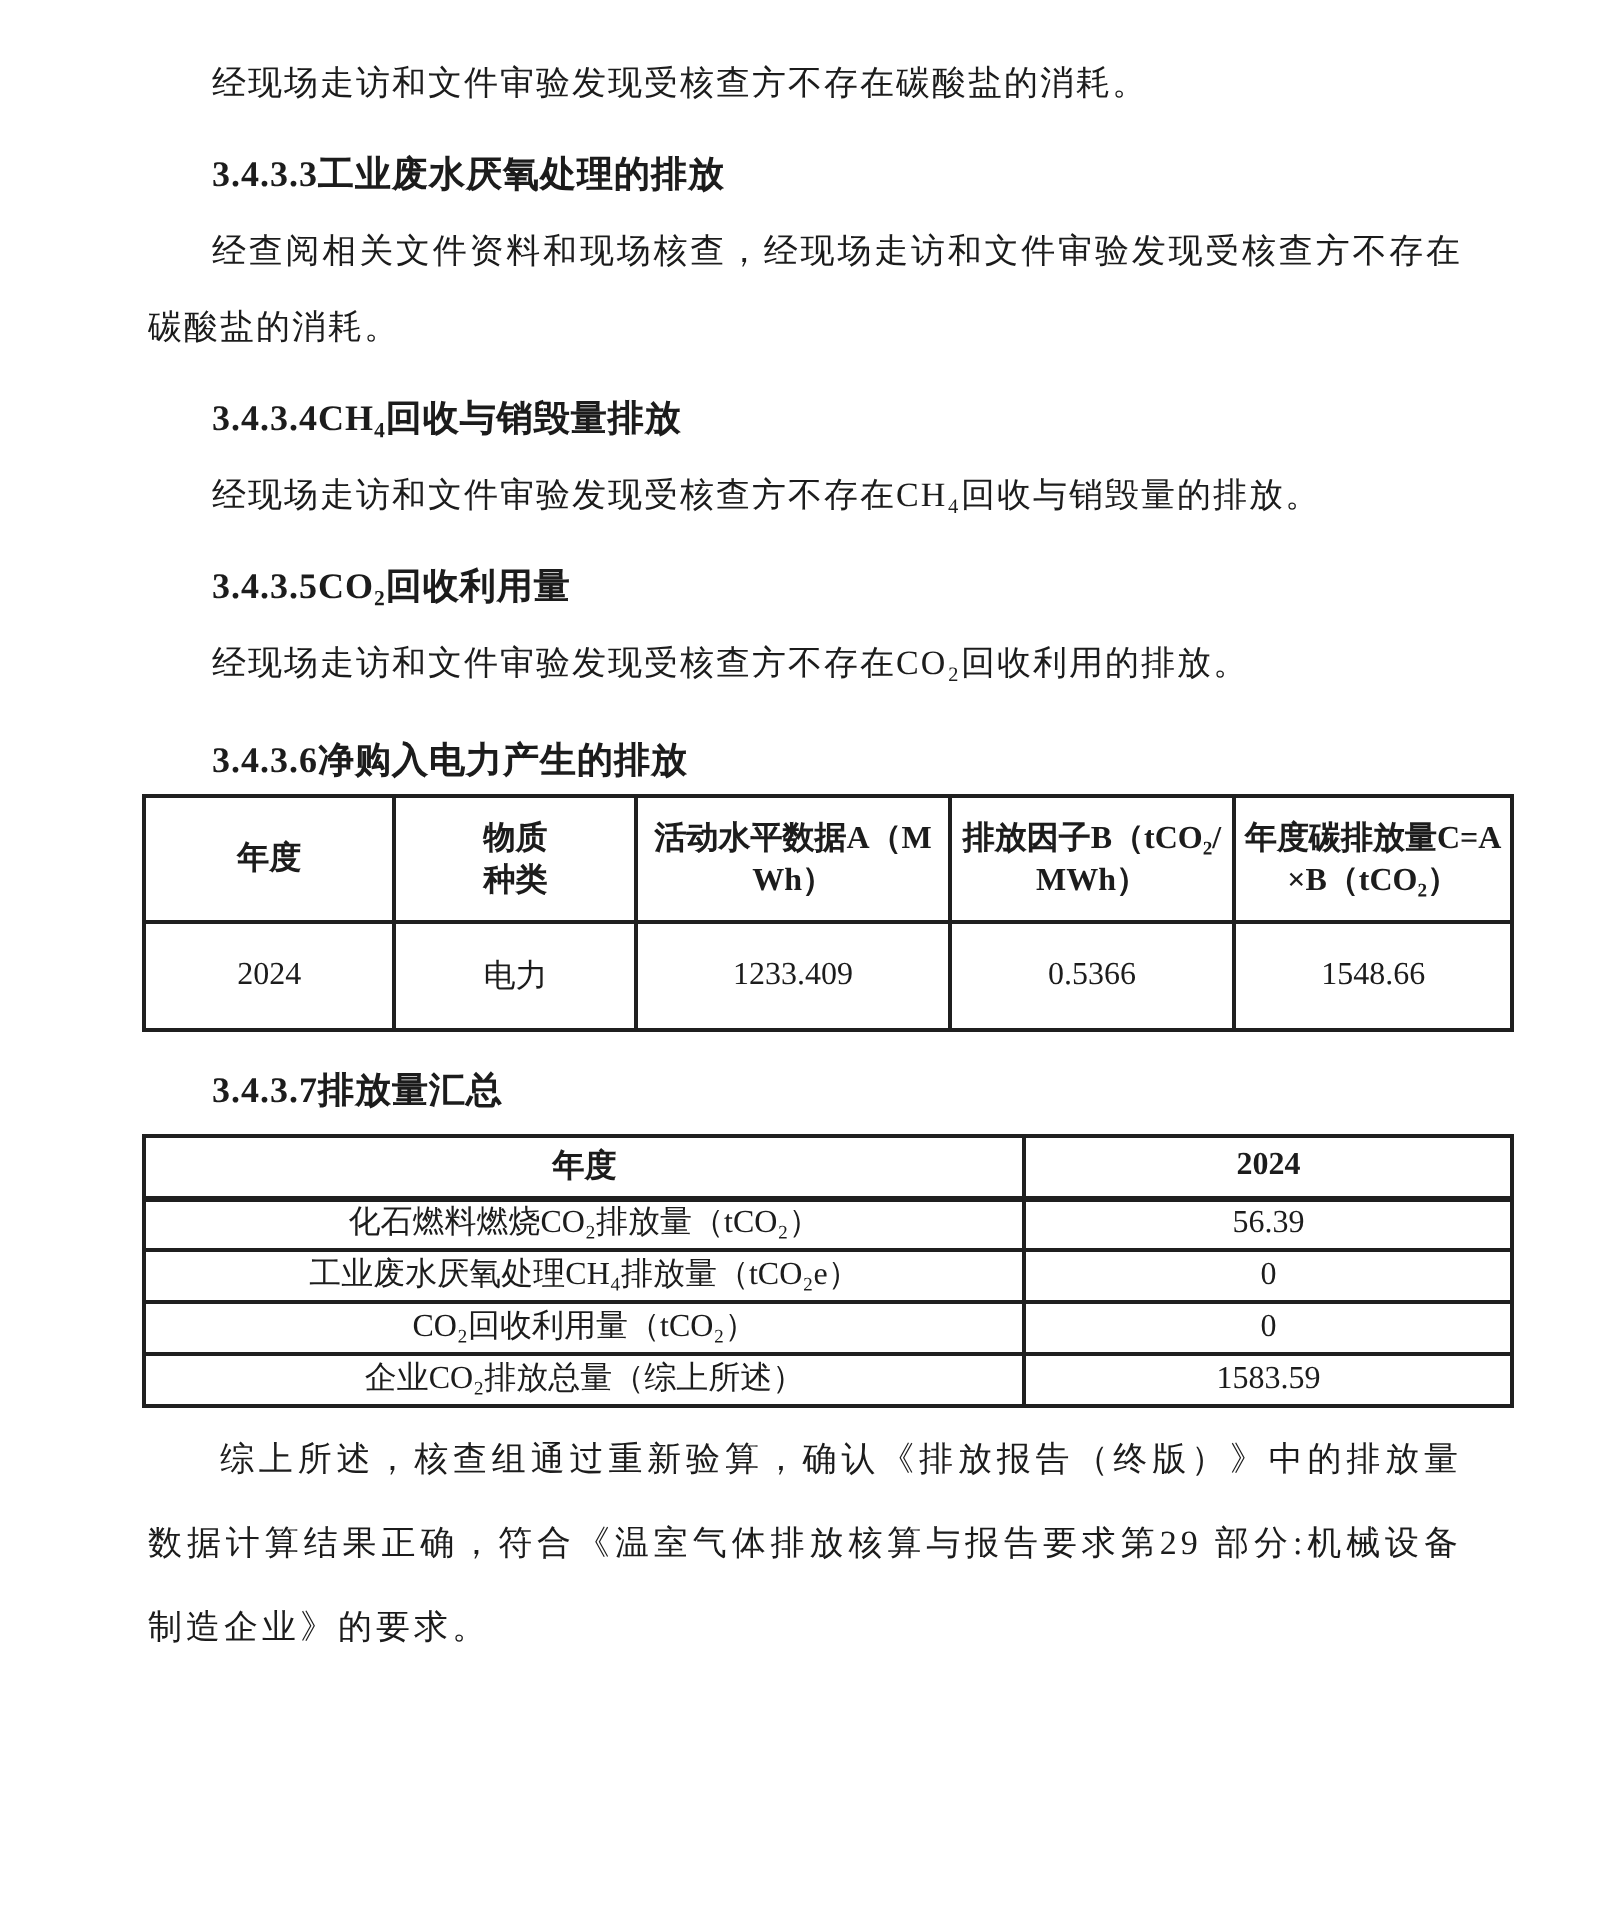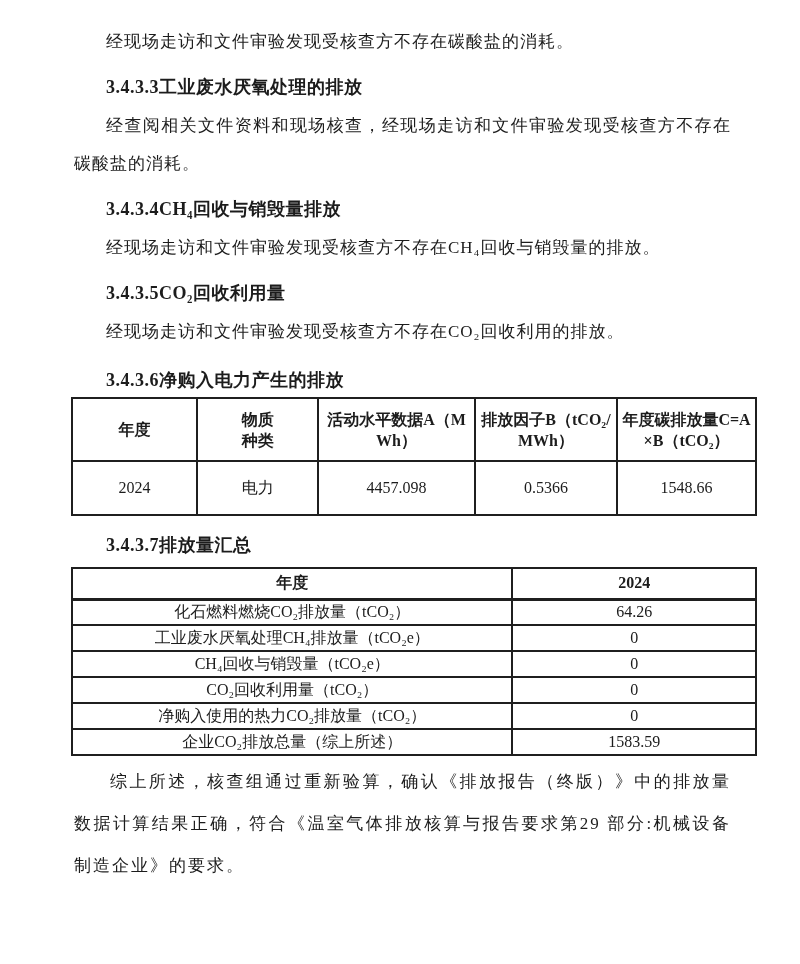--- a/index.html
+++ b/index.html
@@ -126,21 +126,21 @@
 种类</th>
         <th>活动水平数据A（MWh）</th>
         <th>排放因子B（tCO₂/MWh）</th>
         <th>年度碳排放量C=A×B（tCO₂）</th>
       </tr>
     </thead>
     <tbody>
       <tr>
         <td>2024</td>
         <td>电力</td>
-        <td>4457.098</td>
+        <td>1233.409</td>
         <td>0.5366</td>
         <td>1548.66</td>
       </tr>
     </tbody>
   </table>
 
   <h3 class="doc-heading table-title">3.4.3.7排放量汇总</h3>
 
   <table class="tbl-summary">
     <colgroup>
@@ -149,36 +149,28 @@
     </colgroup>
     <thead>
       <tr>
         <th>年度</th>
         <th>2024</th>
       </tr>
     </thead>
     <tbody>
       <tr>
         <td>化石燃料燃烧CO₂排放量（tCO₂）</td>
-        <td>64.26</td>
+        <td>56.39</td>
       </tr>
       <tr>
         <td>工业废水厌氧处理CH₄排放量（tCO₂e）</td>
         <td>0</td>
       </tr>
       <tr>
-        <td>CH₄回收与销毁量（tCO₂e）</td>
-        <td>0</td>
-      </tr>
-      <tr>
         <td>CO₂回收利用量（tCO₂）</td>
-        <td>0</td>
-      </tr>
-      <tr>
-        <td>净购入使用的热力CO₂排放量（tCO₂）</td>
         <td>0</td>
       </tr>
       <tr>
         <td>企业CO₂排放总量（综上所述）</td>
         <td>1583.59</td>
       </tr>
     </tbody>
   </table>
 
   <p class="doc-para conclusion">综上所述，核查组通过重新验算，确认《排放报告（终版）》中的排放量数据计算结果正确，符合《温室气体排放核算与报告要求第29 部分:机械设备制造企业》的要求。</p>

